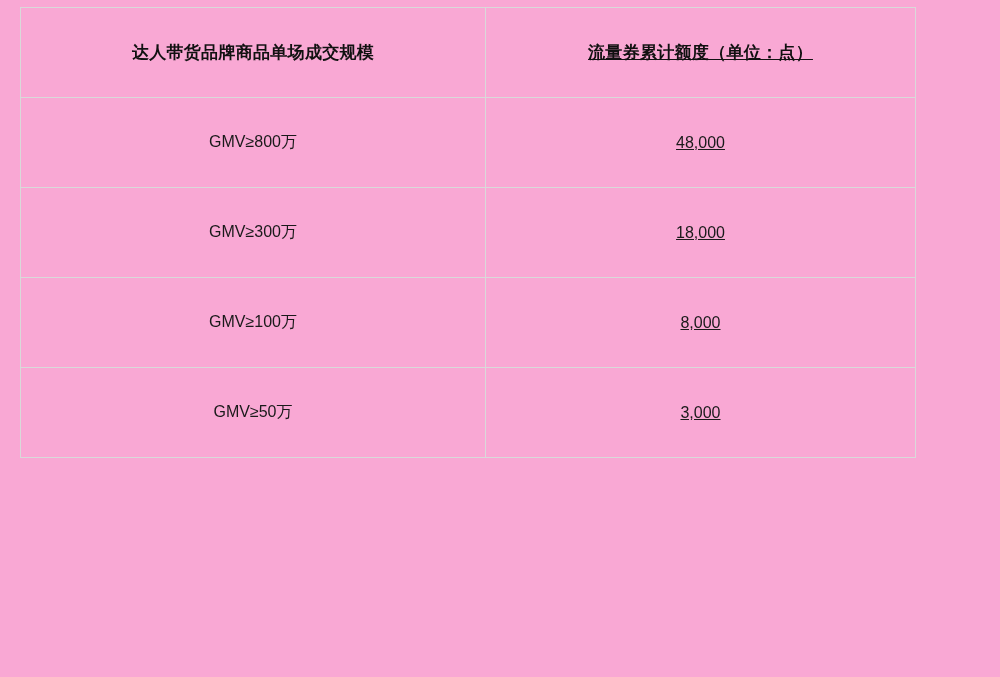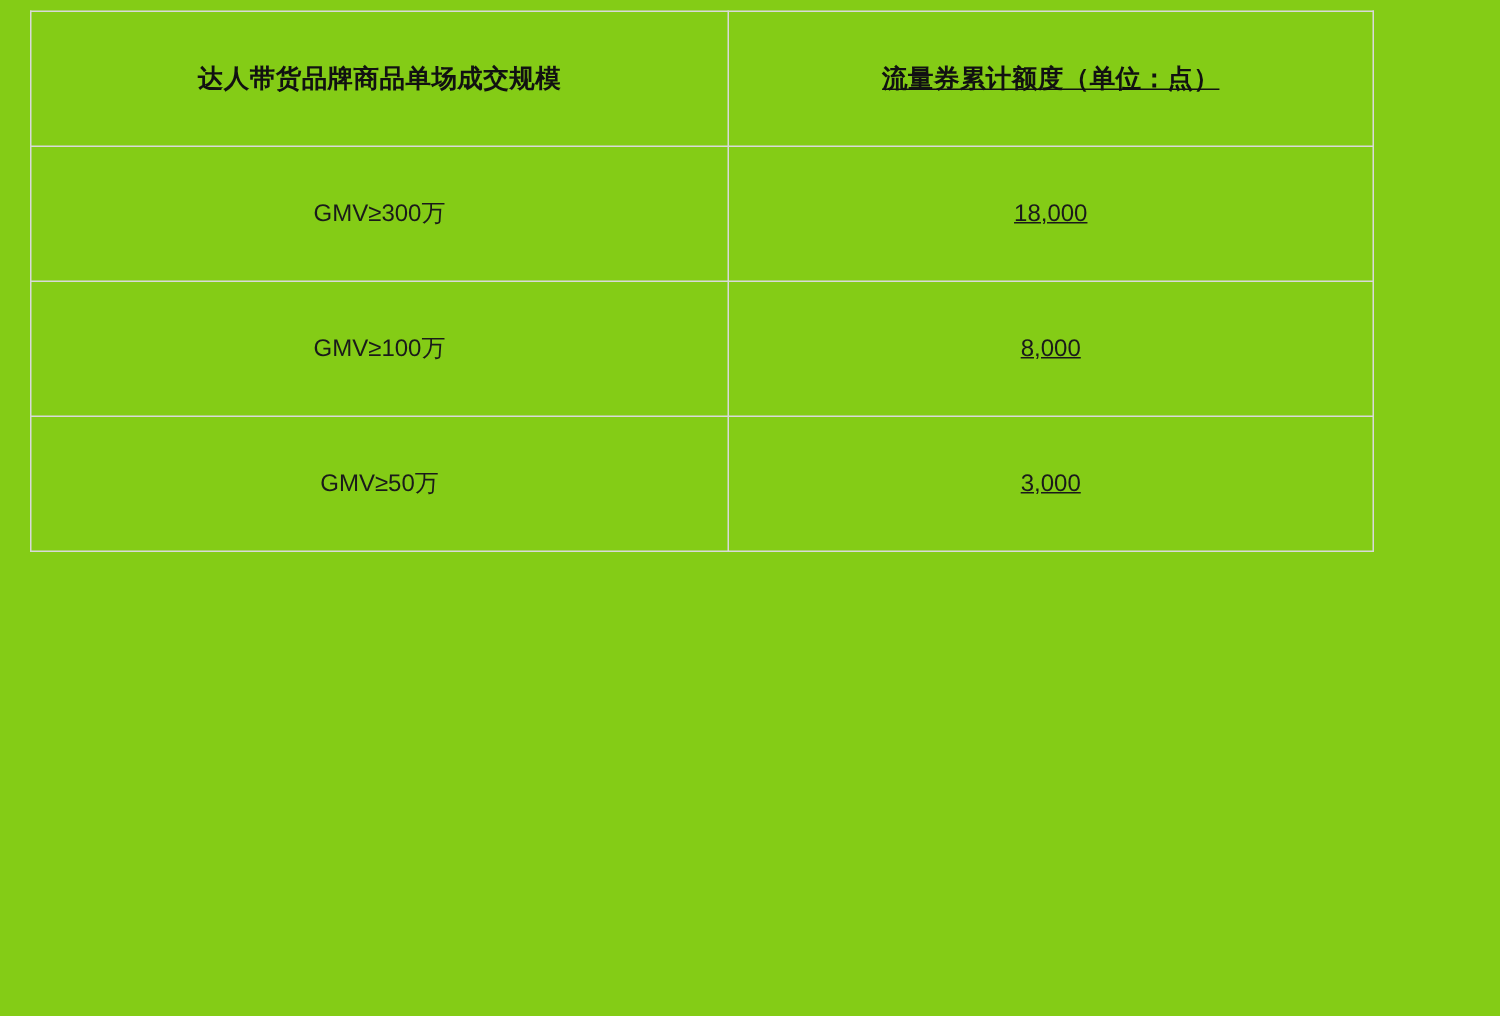--- a/index.html
+++ b/index.html
@@ -8,21 +8,21 @@
     background: #ffffff;
     width: 1000px;
     height: 677px;
     font-family: "Liberation Sans", sans-serif;
     color: #1a1a1a;
   }
   .page {
     position: relative;
     width: 1000px;
     height: 677px;
-    background: #84cc16;
+    background: #f9a8d4;
     box-sizing: border-box;
   }
   .table-wrap {
     position: absolute;
     left: 20px;
     top: 7px;
     width: 895px;
   }
   table.data-table {
     border-collapse: collapse;
@@ -60,20 +60,24 @@
   <div class="table-wrap">
     <table class="data-table">
       <thead>
         <tr>
           <th class="col-left">达人带货品牌商品单场成交规模</th>
           <th class="col-right">流量券累计额度（单位：点）</th>
         </tr>
       </thead>
       <tbody>
         <tr>
+          <td class="col-left">GMV≥800万</td>
+          <td class="col-right">48,000</td>
+        </tr>
+        <tr>
           <td class="col-left">GMV≥300万</td>
           <td class="col-right">18,000</td>
         </tr>
         <tr>
           <td class="col-left">GMV≥100万</td>
           <td class="col-right">8,000</td>
         </tr>
         <tr>
           <td class="col-left">GMV≥50万</td>
           <td class="col-right">3,000</td>

